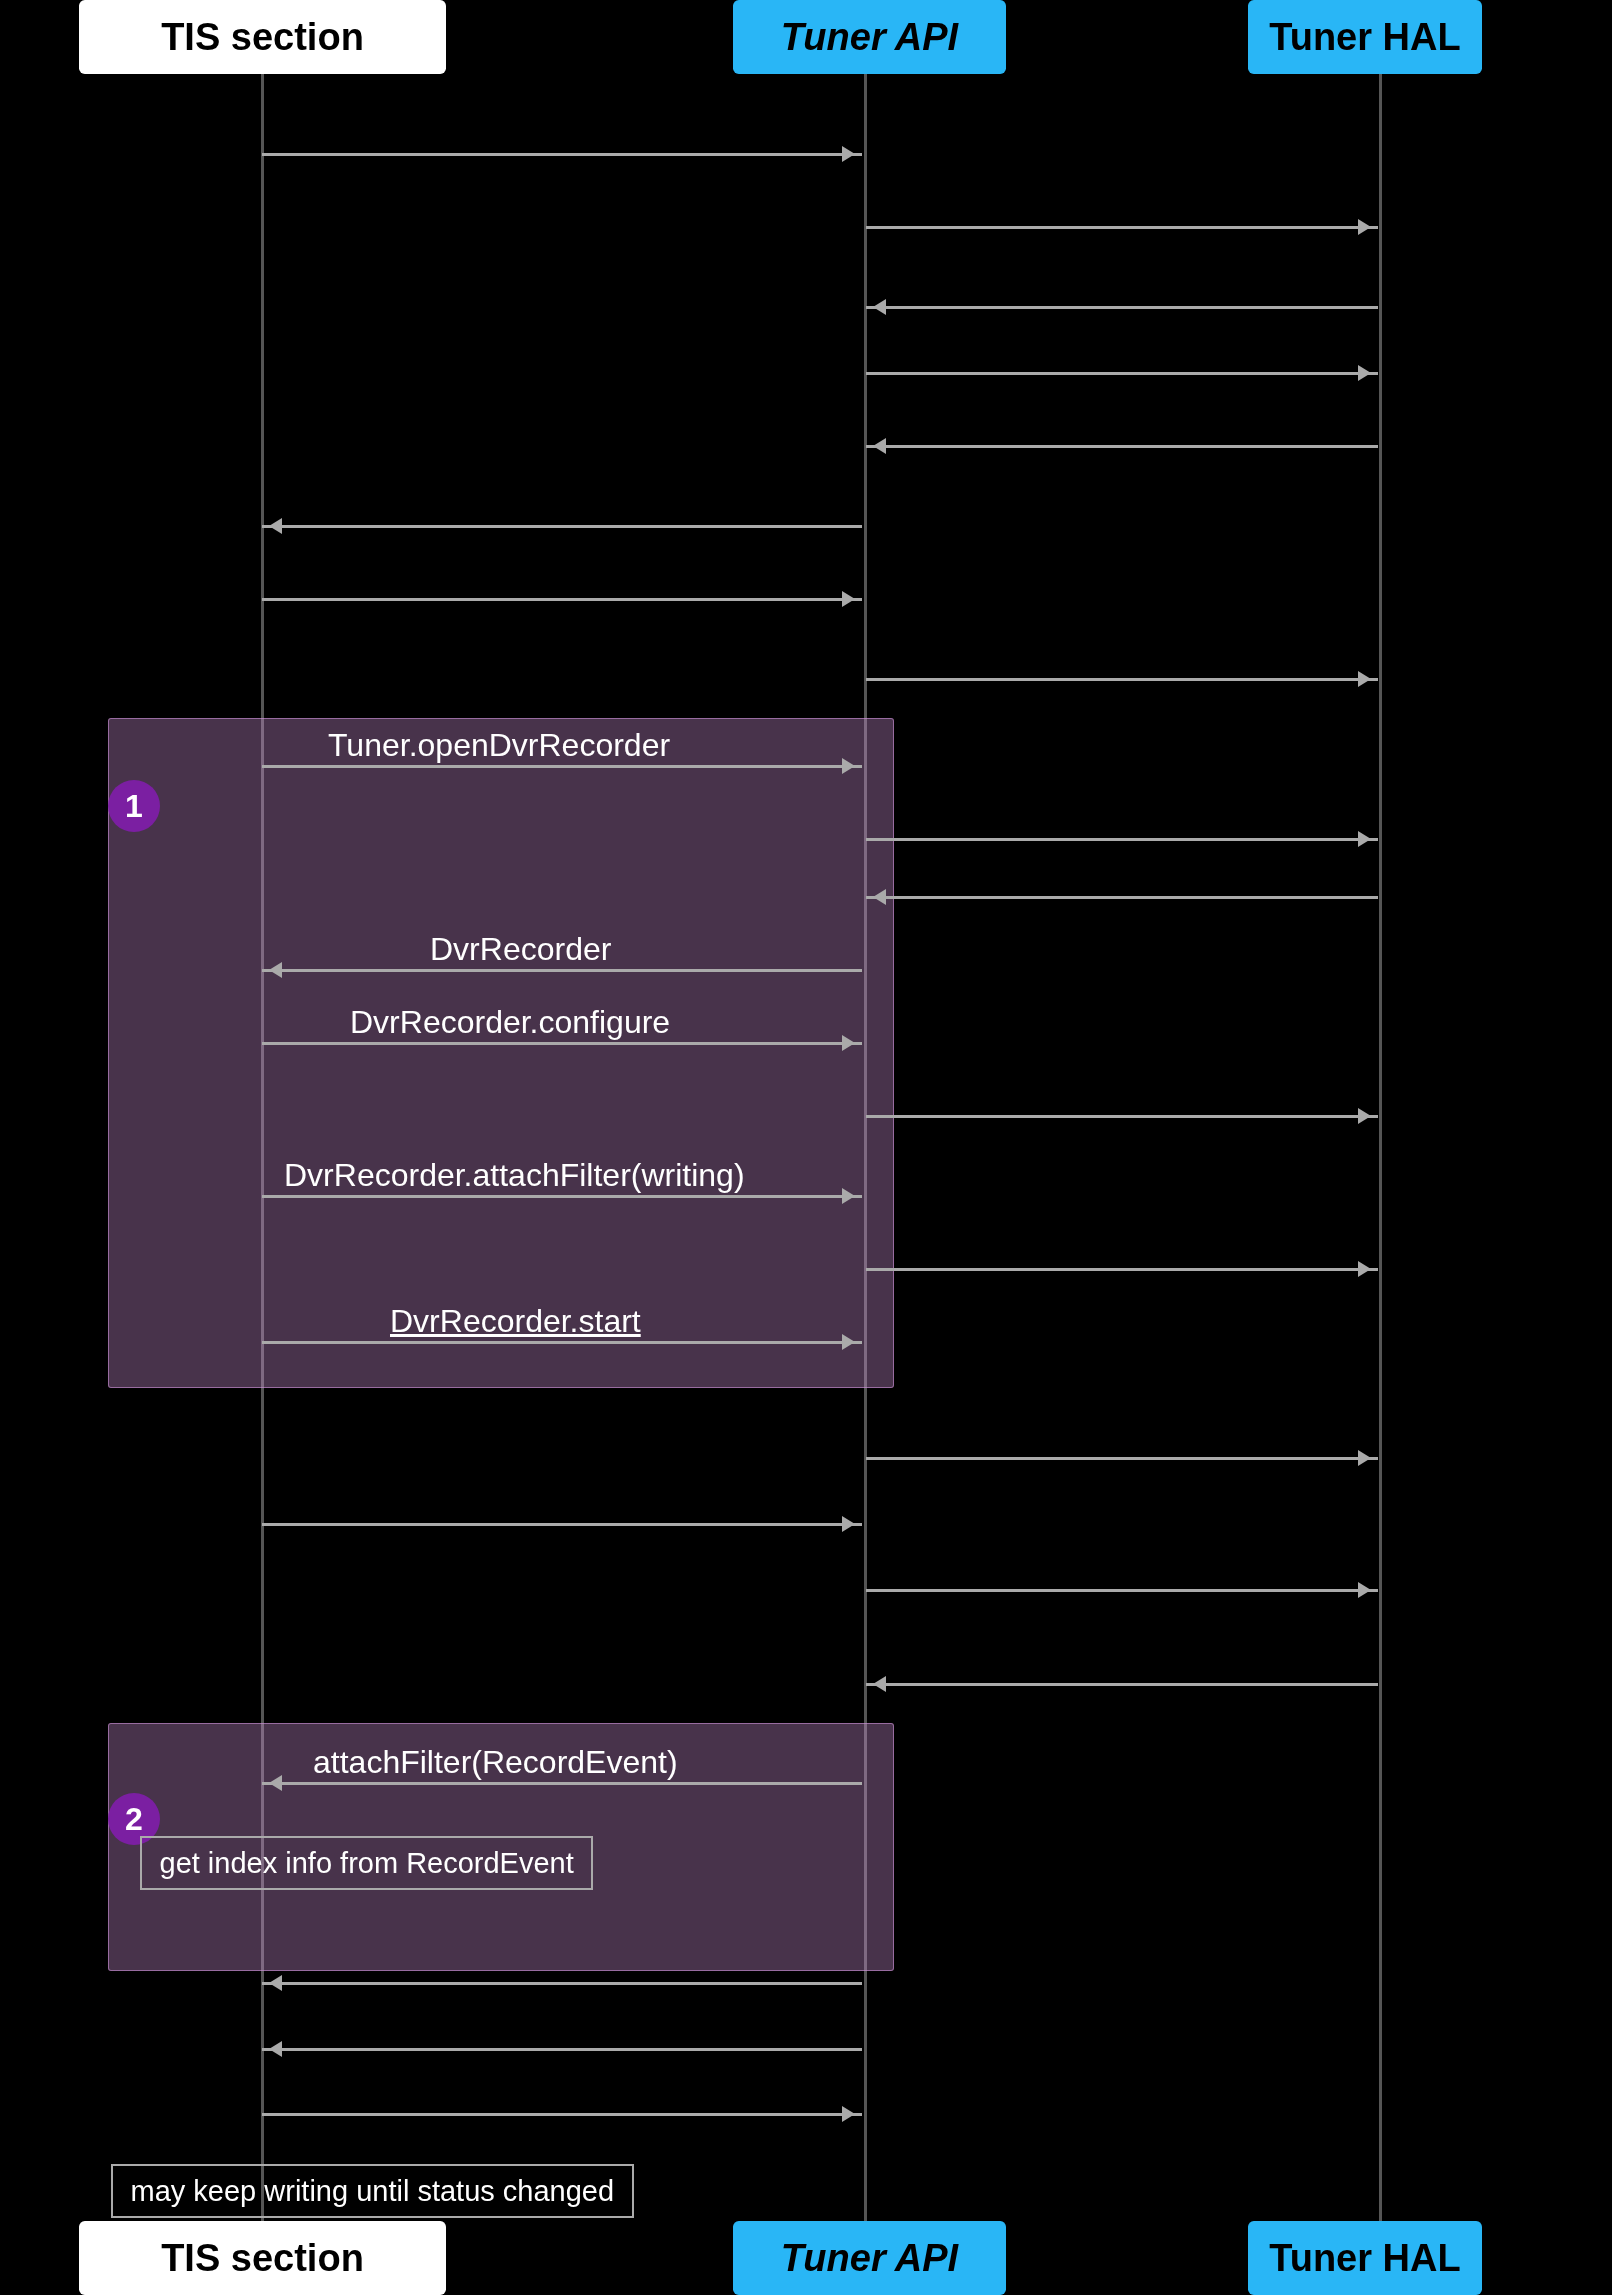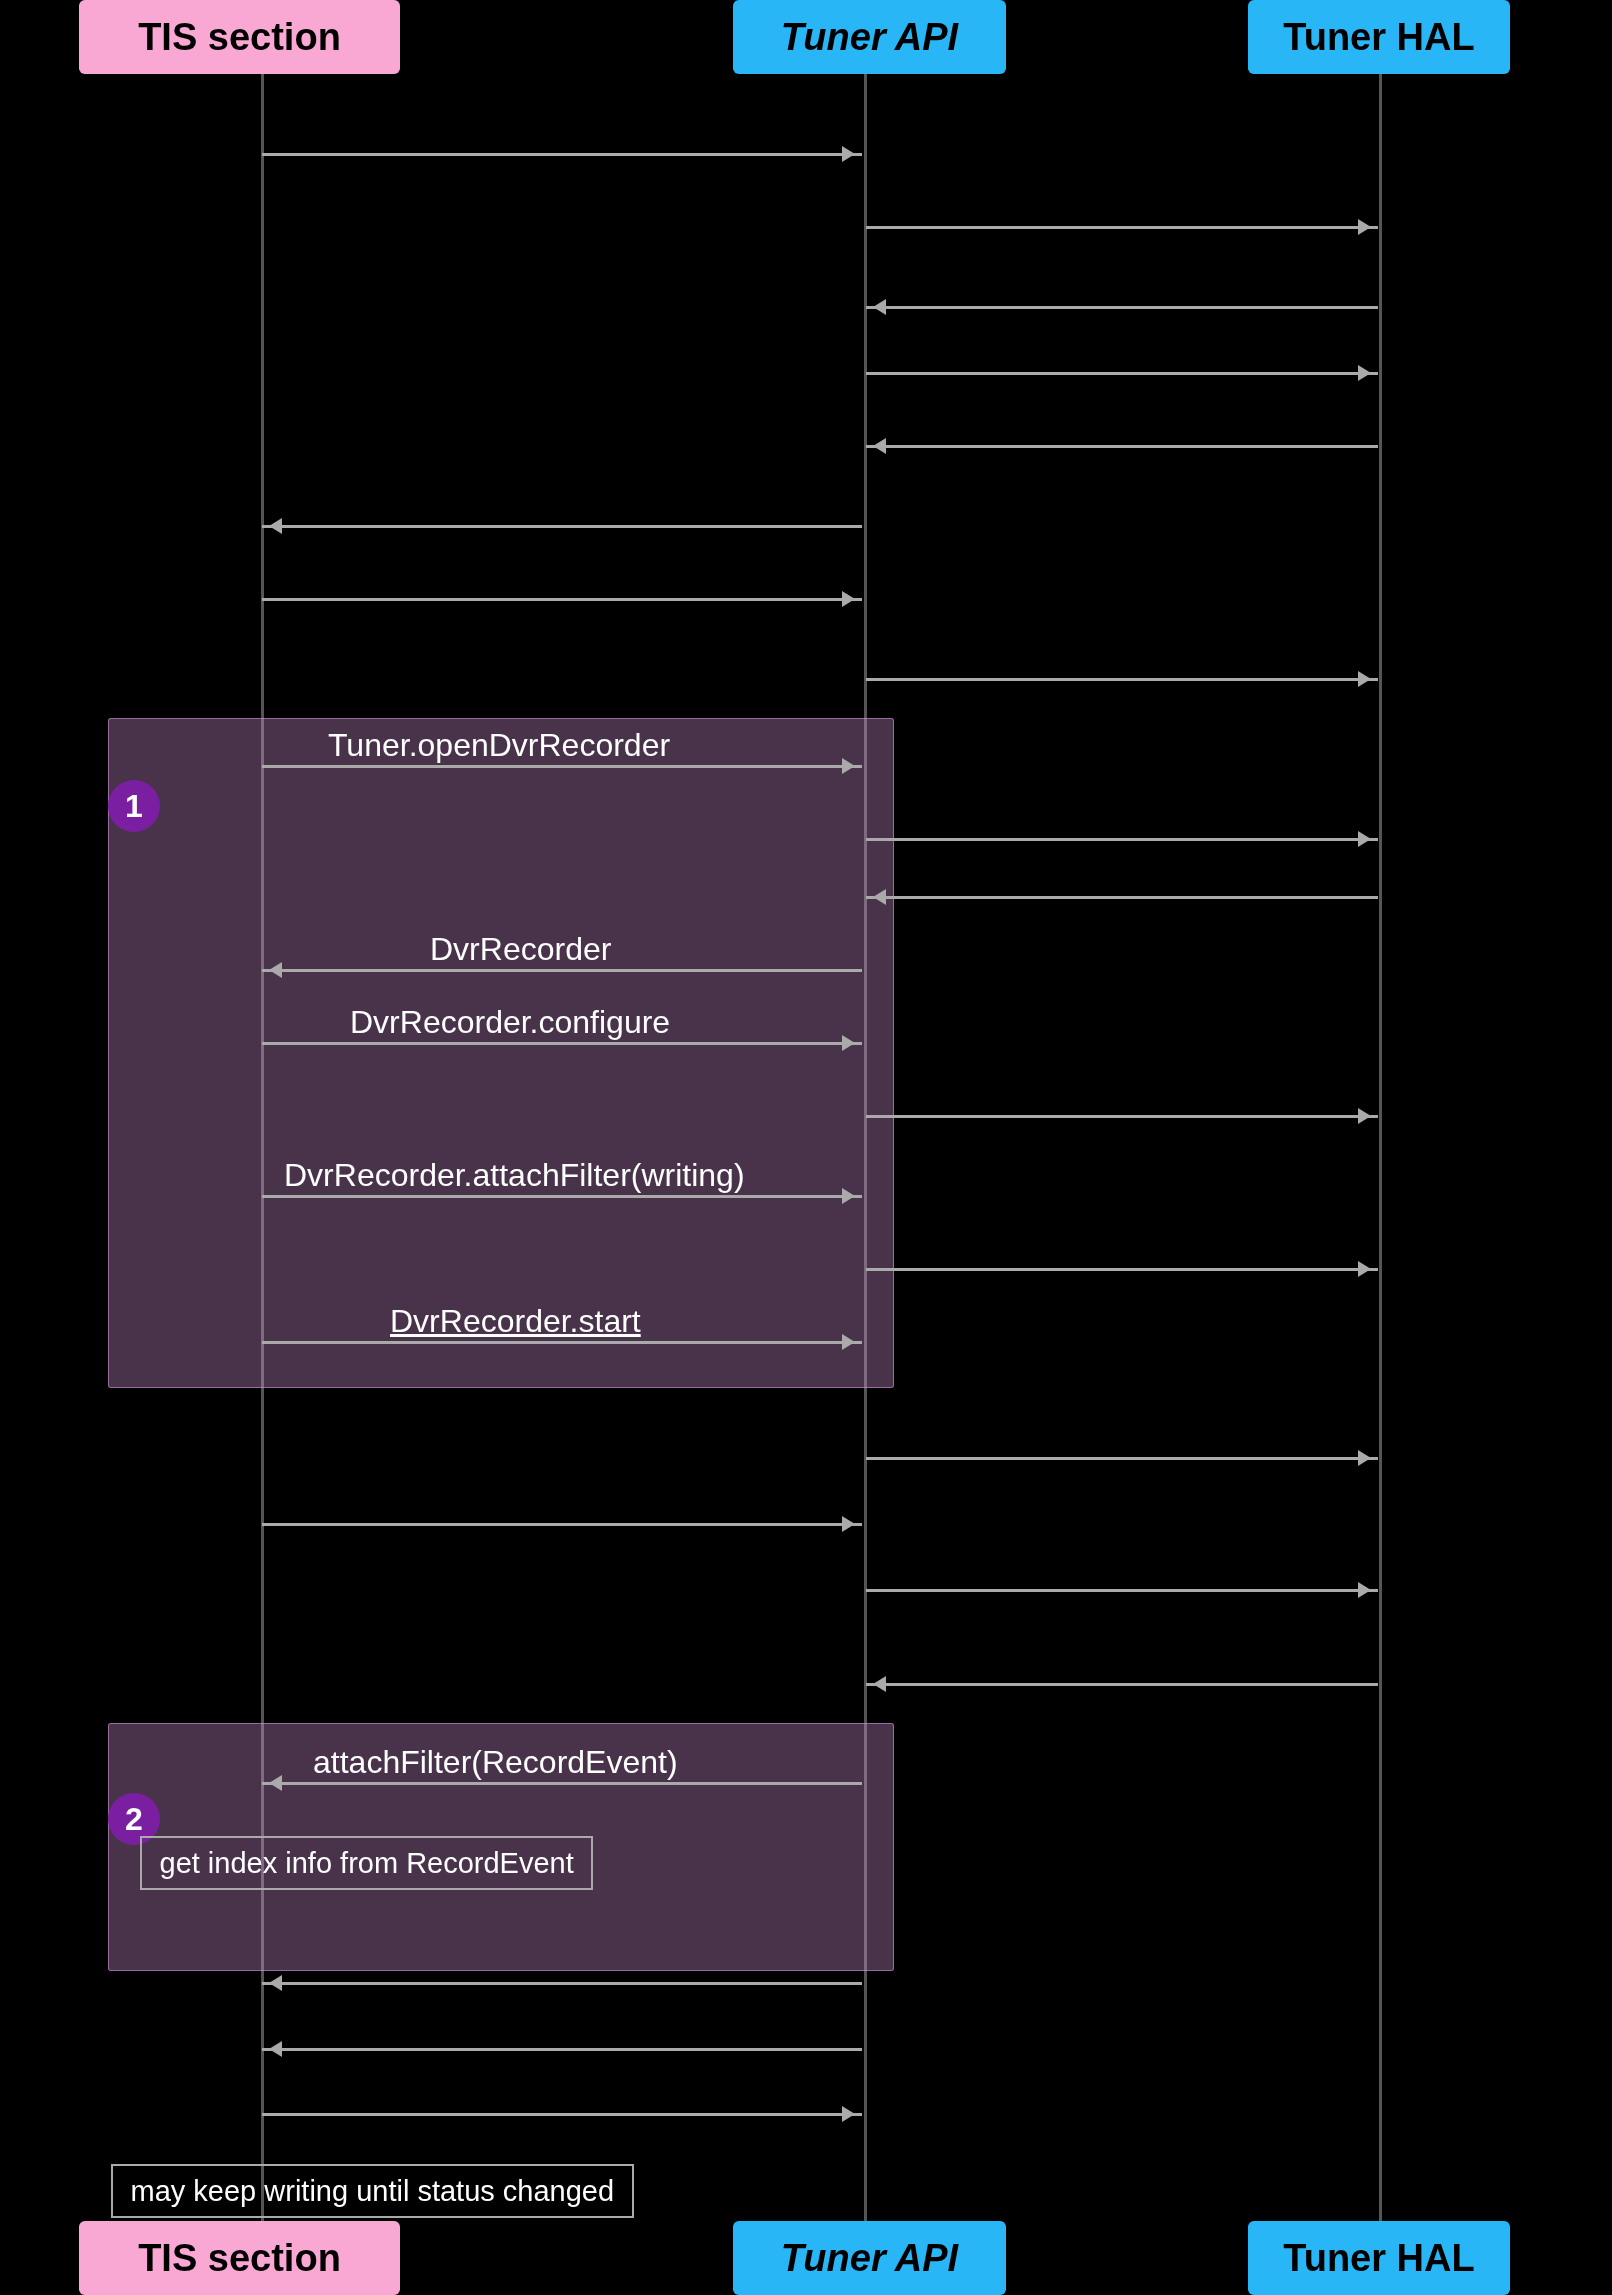--- a/index.html
+++ b/index.html
@@ -32,23 +32,23 @@
       height: 74px;
       display: flex;
       align-items: center;
       justify-content: center;
       color: #000;
       font-weight: bold;
       font-size: 38px;
       border-radius: 5.8px;
     }
 
-    .tis-header { background: #f9a8d4; left: 79px; width: 321px; }
+    .tis-header { background: #ffffff; left: 79px; width: 367px; }
     .tuner-api-header { background: #29b6f6; left: 733px; width: 273px; font-style: italic; }
-    .tuner-hal-header { background: #29b6f6; left: 1248px; width: 262px; }
+    .tuner-hal-header { background: #29b6f6; left: 1248px; width: 234px; }
 
     
     .lifeline {
       position: absolute;
       top: 74px;
       bottom: 74px;
       width: 2.9px;
       background: #555;
     }
 

